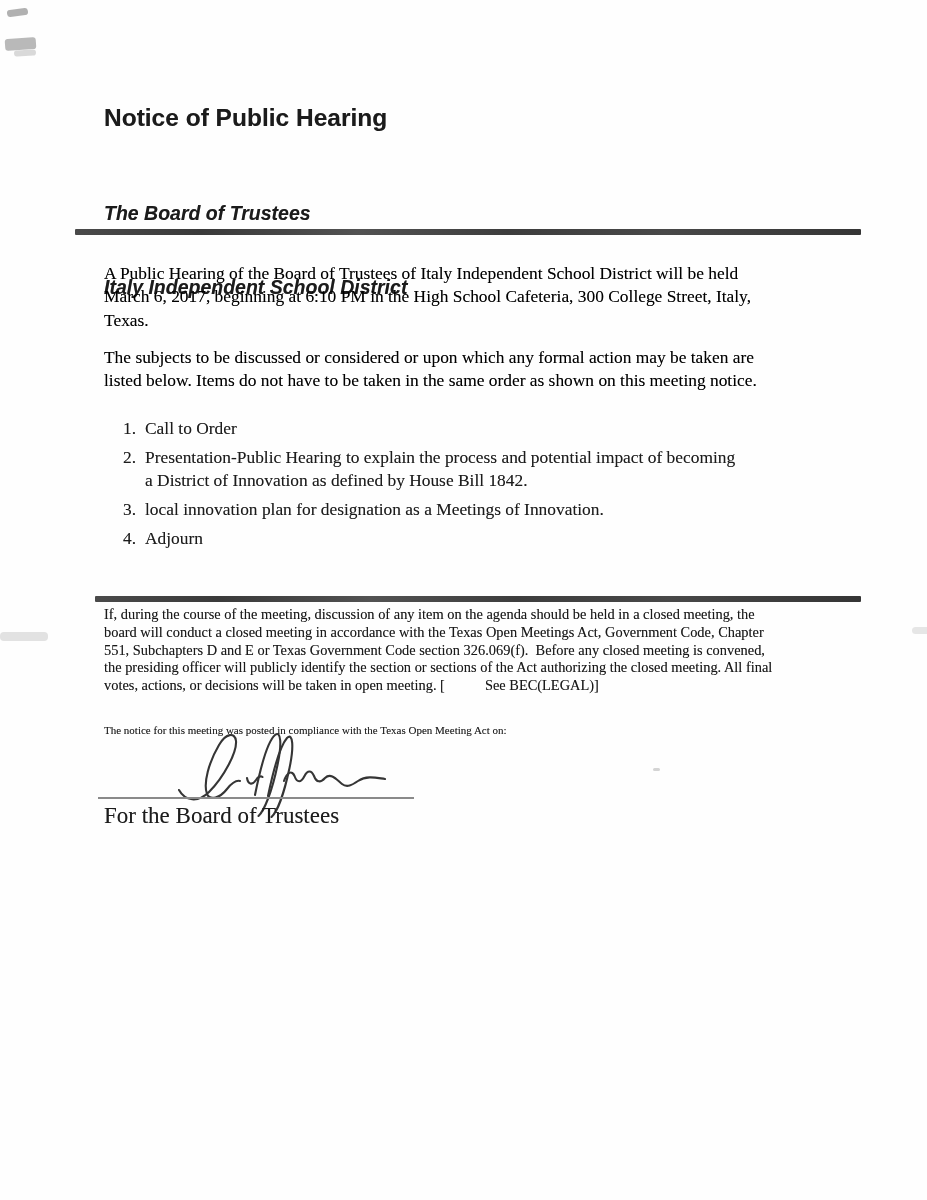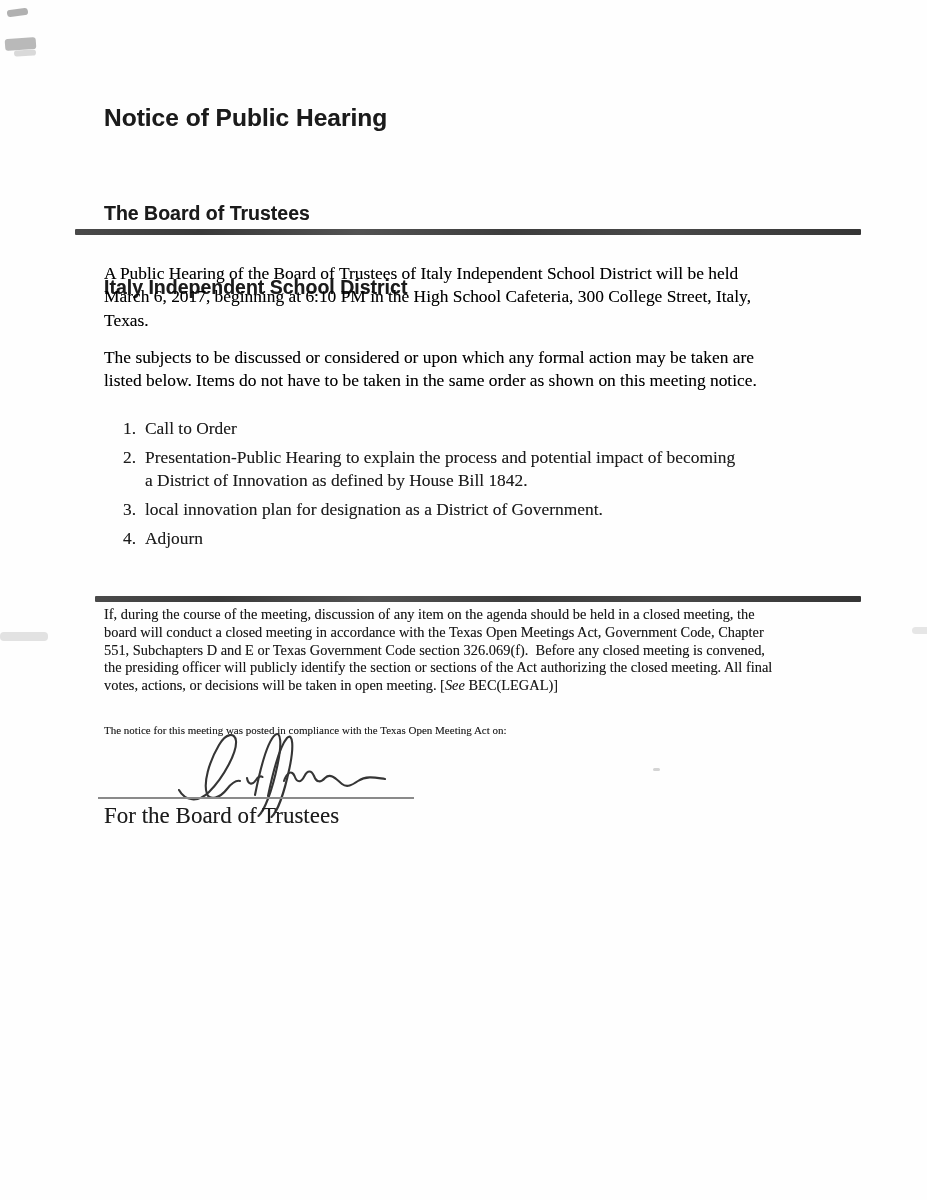--- a/index.html
+++ b/index.html
@@ -22,21 +22,21 @@
   .doc-title{
     position:absolute;left:104px;top:103px;
     font-family:"Liberation Sans","DejaVu Sans",sans-serif;
     font-weight:bold;font-size:24.5px;line-height:1.2;color:#1b1b1b;
     white-space:pre;text-shadow:0 0 .5px rgba(25,25,25,.45);
   }
   .doc-subtitle{
     position:absolute;left:104px;top:152px;
     font-family:"Liberation Sans","DejaVu Sans",sans-serif;
     font-weight:bold;font-size:19.5px;line-height:24.5px;color:#1b1b1b;
-    white-space:pre;text-shadow:0 0 .5px rgba(25,25,25,.45);
+    white-space:pre;text-shadow:0 0 .5px rgba(25,25,25,.45);font-style:italic;
   }
   .rule{
     position:absolute;height:6px;border-radius:1px;
     background:linear-gradient(90deg,#4a4a4a 0%,#3a3a3a 16%,#525252 36%,#3d3d3d 55%,#484848 75%,#353535 100%);
   }
   .rule-top{left:75px;top:229px;width:786px;}
   .rule-bottom{left:95px;top:596px;width:766px;}
 
   .para{
     position:absolute;left:104px;
@@ -50,21 +50,21 @@
   .agenda{position:absolute;left:123px;top:417px;font-size:17.4px;line-height:23.3px;color:#1c1c1c;text-shadow:0 0 .5px rgba(25,25,25,.4);}
   .agenda-item{position:relative;padding-left:22px;margin-bottom:5.5px;}
   .agenda-num{position:absolute;left:0;top:0;}
 
   .fineprint{
     position:absolute;left:104px;top:606px;
     font-size:14.4px;line-height:17.8px;color:#1a1a1a;
     text-shadow:0 0 .5px rgba(25,25,25,.45);
   }
   .fineprint .line{white-space:pre;}
-  .cite-italic{font-style:italic;}
+  .cite-italic{margin-left:40px;}
 
   .posting{
     position:absolute;left:104px;top:719px;
     font-size:11px;line-height:23px;color:#1c1c1c;white-space:pre;
     text-shadow:0 0 .5px rgba(25,25,25,.4);
   }
   .signature-svg{position:absolute;left:172px;top:722px;width:220px;height:96px;}
   .sig-line{position:absolute;left:98px;top:797px;width:316px;height:0;border-top:2px solid #8a8a8a;}
   .sig-caption{
     position:absolute;left:104px;top:803px;
@@ -107,21 +107,21 @@
       <span class="agenda-num">1.</span>
       <div class="line">Call to Order</div>
     </div>
     <div class="agenda-item">
       <span class="agenda-num">2.</span>
       <div class="line">Presentation-Public Hearing to explain the process and potential impact of becoming</div>
       <div class="line">a District of Innovation as defined by House Bill 1842.</div>
     </div>
     <div class="agenda-item">
       <span class="agenda-num">3.</span>
-      <div class="line">local innovation plan for designation as a District of Government.</div>
+      <div class="line">local innovation plan for designation as a Meetings of Innovation.</div>
     </div>
     <div class="agenda-item">
       <span class="agenda-num">4.</span>
       <div class="line">Adjourn</div>
     </div>
   </div>
 
   <div class="rule rule-bottom"></div>
 
   <div class="fineprint">

